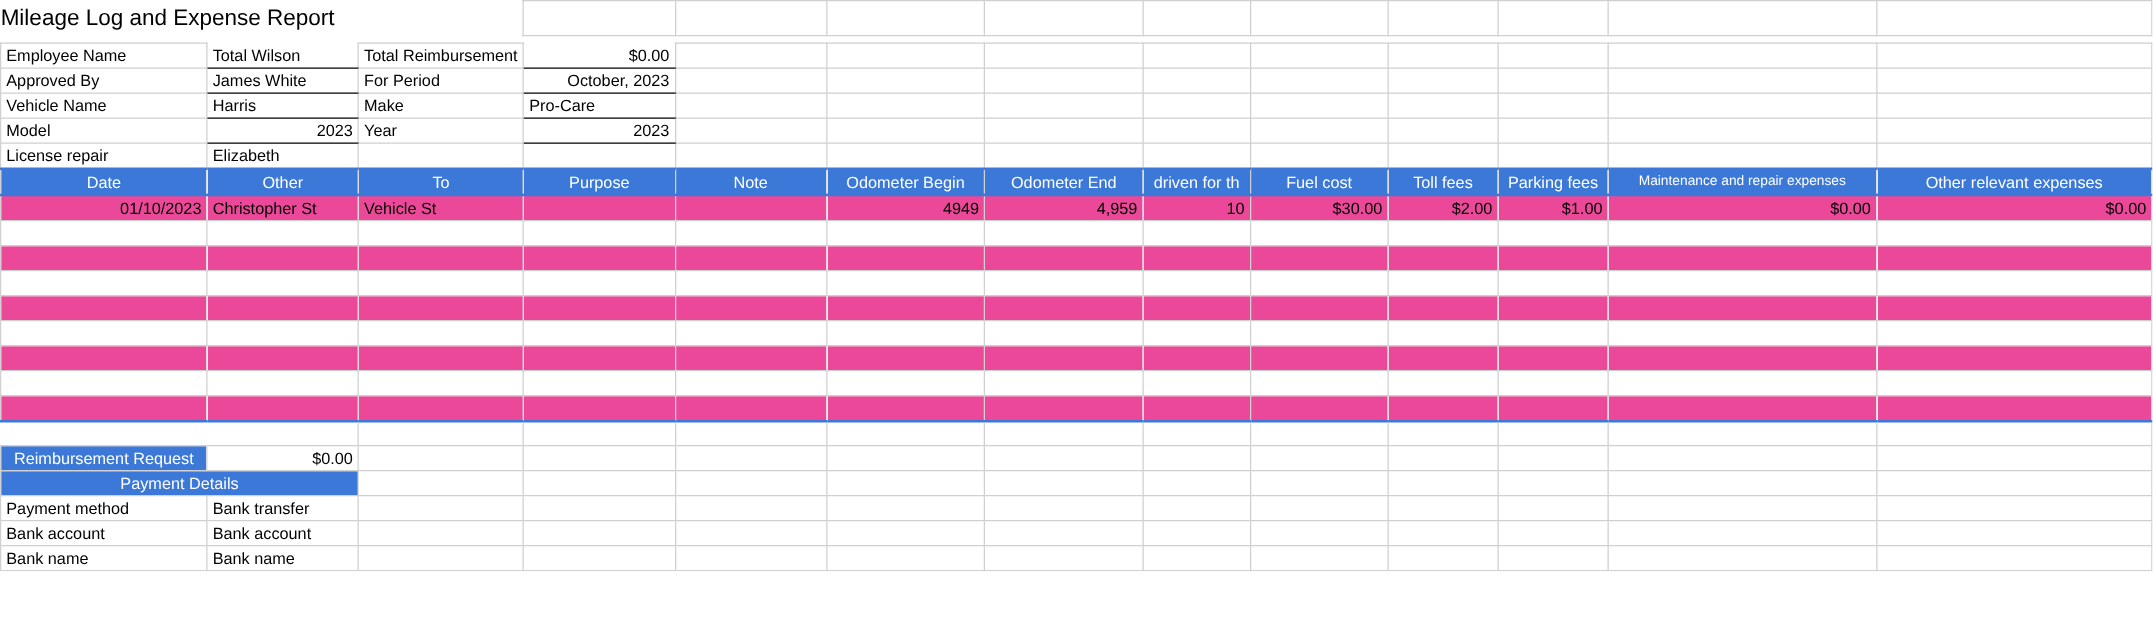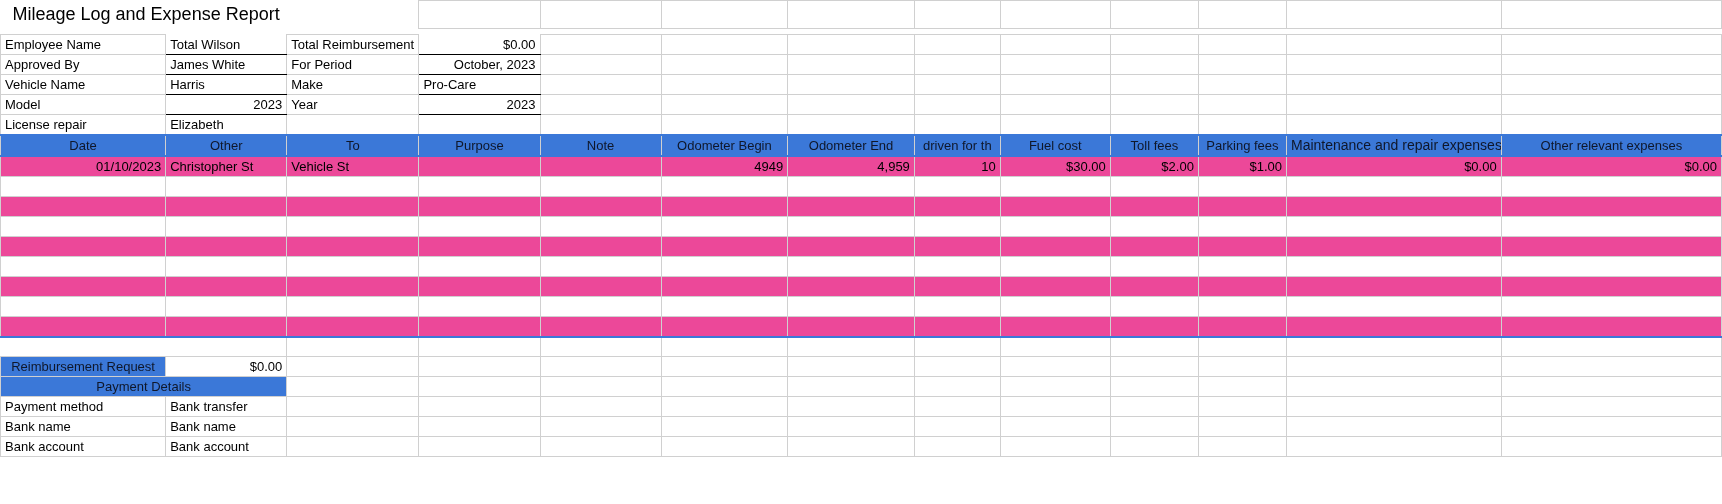--- a/index.html
+++ b/index.html
@@ -1,25 +1,25 @@
 <!DOCTYPE html>
 <html><head>
 <meta charset="utf-8">
 <style>
 * { box-sizing: border-box; margin: 0; padding: 0; }
 body { font-family: Arial, sans-serif; font-size: 13px; color: #000; background: #fff; }
 .sheet { width: 1722px; }
 table { border-collapse: collapse; width: 100%; table-layout: fixed; }
 td, th { border: 1px solid #d0d0d0; padding: 2px 4px; height: 20px; white-space: nowrap; overflow: hidden; text-overflow: clip; vertical-align: middle; }
-.title { font-size: 18px; border: none; height: 28px; padding-left: 12px; }
+.title { font-size: 18px; border: none; height: 28px; padding-left: 0; }
 .label { text-align: left; }
 .val-right { text-align: right; }
 .val-left { text-align: left; }
 .ub { border-top: none; border-left: none; border-right: none; border-bottom: 1px solid #000; }
-.hdr { background: #3b78d8; color: #0f172a; text-align: center; font-weight: normal; }
+.hdr { background: #3b78d8; color: #ffffff; text-align: center; font-weight: normal; }
 .alt { background: #ec4899; }
 .thick-top { border-top: 2px solid #3b78d8; }
 .thick-bot { border-bottom: 2px solid #3b78d8; }
 .hdr-left { text-align: center; }
 .center { }
 </style>
 </head>
 <body>
 
 <div class="sheet">
@@ -139,21 +139,21 @@
   <th class="hdr thick-top">Other</th>
   <th class="hdr thick-top">To</th>
   <th class="hdr thick-top">Purpose</th>
   <th class="hdr thick-top">Note</th>
   <th class="hdr thick-top">Odometer Begin</th>
   <th class="hdr thick-top">Odometer End</th>
   <th class="hdr thick-top">driven for th</th>
   <th class="hdr thick-top">Fuel cost</th>
   <th class="hdr thick-top">Toll fees</th>
   <th class="hdr thick-top">Parking fees</th>
-  <th class="hdr thick-top" style="font-size:14px;line-height:9px">Maintenance and repair expenses</th>
+  <th class="hdr thick-top" style="font-size:11px;line-height:9px">Maintenance and repair expenses</th>
   <th class="hdr thick-top">Other relevant expenses</th>
 </tr>
 
 <tr class="alt thick-top">
   <td class="val-right">01/10/2023</td>
   <td class="val-left">Christopher St</td>
   <td class="val-left">Vehicle St</td>
   <td></td>
   <td></td>
   <td class="val-right">4949</td>
@@ -340,37 +340,37 @@
           <td></td>
           <td></td>
           <td></td>
           <td></td>
           <td></td>
           <td></td>
           <td></td>
           <td></td>
 </tr>
 <tr>
+  <td class="label">Bank account</td>
+  <td class="val-left">Bank account</td>
+  <td></td>
+          <td></td>
+          <td></td>
+          <td></td>
+          <td></td>
+          <td></td>
+          <td></td>
+          <td></td>
+          <td></td>
+          <td></td>
+          <td></td>
+</tr>
+<tr>
   <td class="label">Bank name</td>
   <td class="val-left">Bank name</td>
-  <td></td>
-          <td></td>
-          <td></td>
-          <td></td>
-          <td></td>
-          <td></td>
-          <td></td>
-          <td></td>
-          <td></td>
-          <td></td>
-          <td></td>
-</tr>
-<tr>
-  <td class="label">Bank account</td>
-  <td class="val-left">Bank account</td>
   <td></td>
           <td></td>
           <td></td>
           <td></td>
           <td></td>
           <td></td>
           <td></td>
           <td></td>
           <td></td>
           <td></td>

